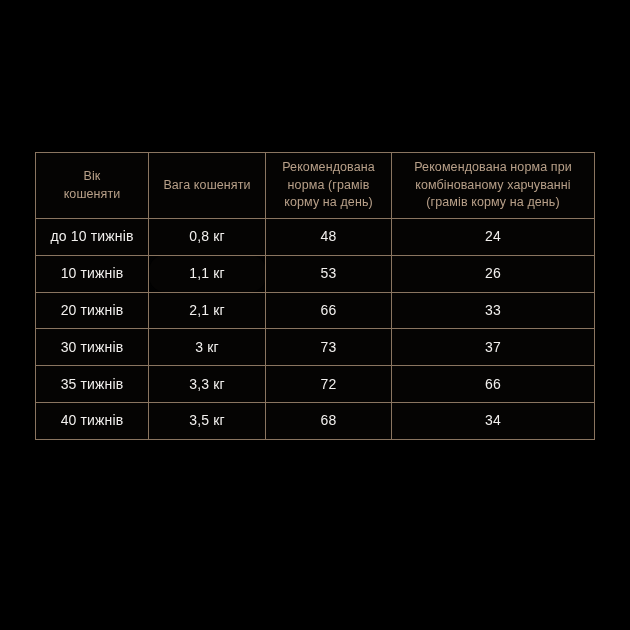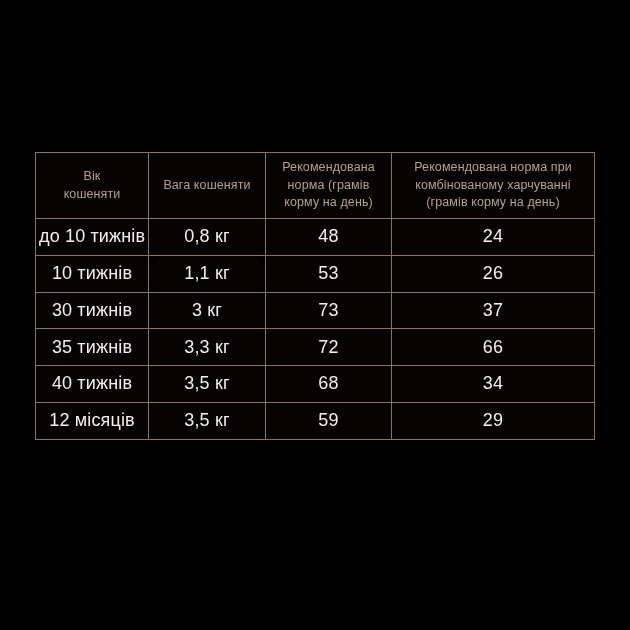--- a/index.html
+++ b/index.html
@@ -59,21 +59,21 @@
   }
   table.feed-table thead th .hdr-line {
     display: block;
     white-space: nowrap;
   }
 
   
   table.feed-table tbody td {
     height: 31.5px;
     color: #f2f0ee;
-    font-size: 18px;
+    font-size: 14px;
     font-weight: 400;
     line-height: 1.1;
     letter-spacing: 0.15px;
     white-space: nowrap;
   }
 </style>
 </head>
 <body style="background: rgb(0, 0, 0);">
 
 <div id="table-wrap">
@@ -112,38 +112,38 @@
         <td style="border-color: rgb(138, 117, 96); background: rgb(5, 4, 3); color: rgb(242, 240, 238);">48</td>
         <td style="border-color: rgb(138, 117, 96); background: rgb(5, 4, 3); color: rgb(242, 240, 238);">24</td>
       </tr>
       <tr>
         <td style="border-color: rgb(138, 117, 96); background: rgb(5, 4, 3); color: rgb(242, 240, 238);">10 тижнів</td>
         <td style="border-color: rgb(138, 117, 96); background: rgb(5, 4, 3); color: rgb(242, 240, 238); border-radius: 16px;">1,1 кг</td>
         <td style="border-color: rgb(138, 117, 96); background: rgb(5, 4, 3); color: rgb(242, 240, 238);">53</td>
         <td style="border-color: rgb(138, 117, 96); background: rgb(5, 4, 3); color: rgb(242, 240, 238);">26</td>
       </tr>
       <tr>
+        <td style="border-color: rgb(138, 117, 96); background: rgb(5, 4, 3); color: rgb(242, 240, 238);">20 тижнів</td>
+        <td style="border-color: rgb(138, 117, 96); background: rgb(5, 4, 3); color: rgb(242, 240, 238);">2,1 кг</td>
+        <td style="border-color: rgb(138, 117, 96); background: rgb(5, 4, 3); color: rgb(242, 240, 238);">66</td>
+        <td style="border-color: rgb(138, 117, 96); background: rgb(5, 4, 3); color: rgb(242, 240, 238);">33</td>
+      </tr>
+      <tr>
         <td style="border-color: rgb(138, 117, 96); background: rgb(5, 4, 3); color: rgb(242, 240, 238);">30 тижнів</td>
         <td style="border-color: rgb(138, 117, 96); background: rgb(5, 4, 3); color: rgb(242, 240, 238);">3 кг</td>
         <td style="border-color: rgb(138, 117, 96); background: rgb(5, 4, 3); color: rgb(242, 240, 238);">73</td>
         <td style="border-color: rgb(138, 117, 96); background: rgb(5, 4, 3); color: rgb(242, 240, 238);">37</td>
       </tr>
       <tr>
         <td style="border-color: rgb(138, 117, 96); background: rgb(5, 4, 3); color: rgb(242, 240, 238);">35 тижнів</td>
         <td style="border-color: rgb(138, 117, 96); background: rgb(5, 4, 3); color: rgb(242, 240, 238);">3,3 кг</td>
         <td style="border-color: rgb(138, 117, 96); background: rgb(5, 4, 3); color: rgb(242, 240, 238);">72</td>
         <td style="border-color: rgb(138, 117, 96); background: rgb(5, 4, 3); color: rgb(242, 240, 238);">66</td>
       </tr>
       <tr>
         <td style="border-color: rgb(138, 117, 96); background: rgb(5, 4, 3); color: rgb(242, 240, 238);">40 тижнів</td>
         <td style="border-color: rgb(138, 117, 96); background: rgb(5, 4, 3); color: rgb(242, 240, 238);">3,5 кг</td>
         <td style="border-color: rgb(138, 117, 96); background: rgb(5, 4, 3); color: rgb(242, 240, 238);">68</td>
         <td style="border-color: rgb(138, 117, 96); background: rgb(5, 4, 3); color: rgb(242, 240, 238);">34</td>
       </tr>
-      <tr>
-        <td style="border-color: rgb(138, 117, 96); background: rgb(5, 4, 3); color: rgb(242, 240, 238);">12 місяців</td>
-        <td style="border-color: rgb(138, 117, 96); background: rgb(5, 4, 3); color: rgb(242, 240, 238);">3,5 кг</td>
-        <td style="border-color: rgb(138, 117, 96); background: rgb(5, 4, 3); color: rgb(242, 240, 238);">59</td>
-        <td style="border-color: rgb(138, 117, 96); background: rgb(5, 4, 3); color: rgb(242, 240, 238);">29</td>
-      </tr>
     </tbody>
   </table>
 </div>
 
 </body></html>

